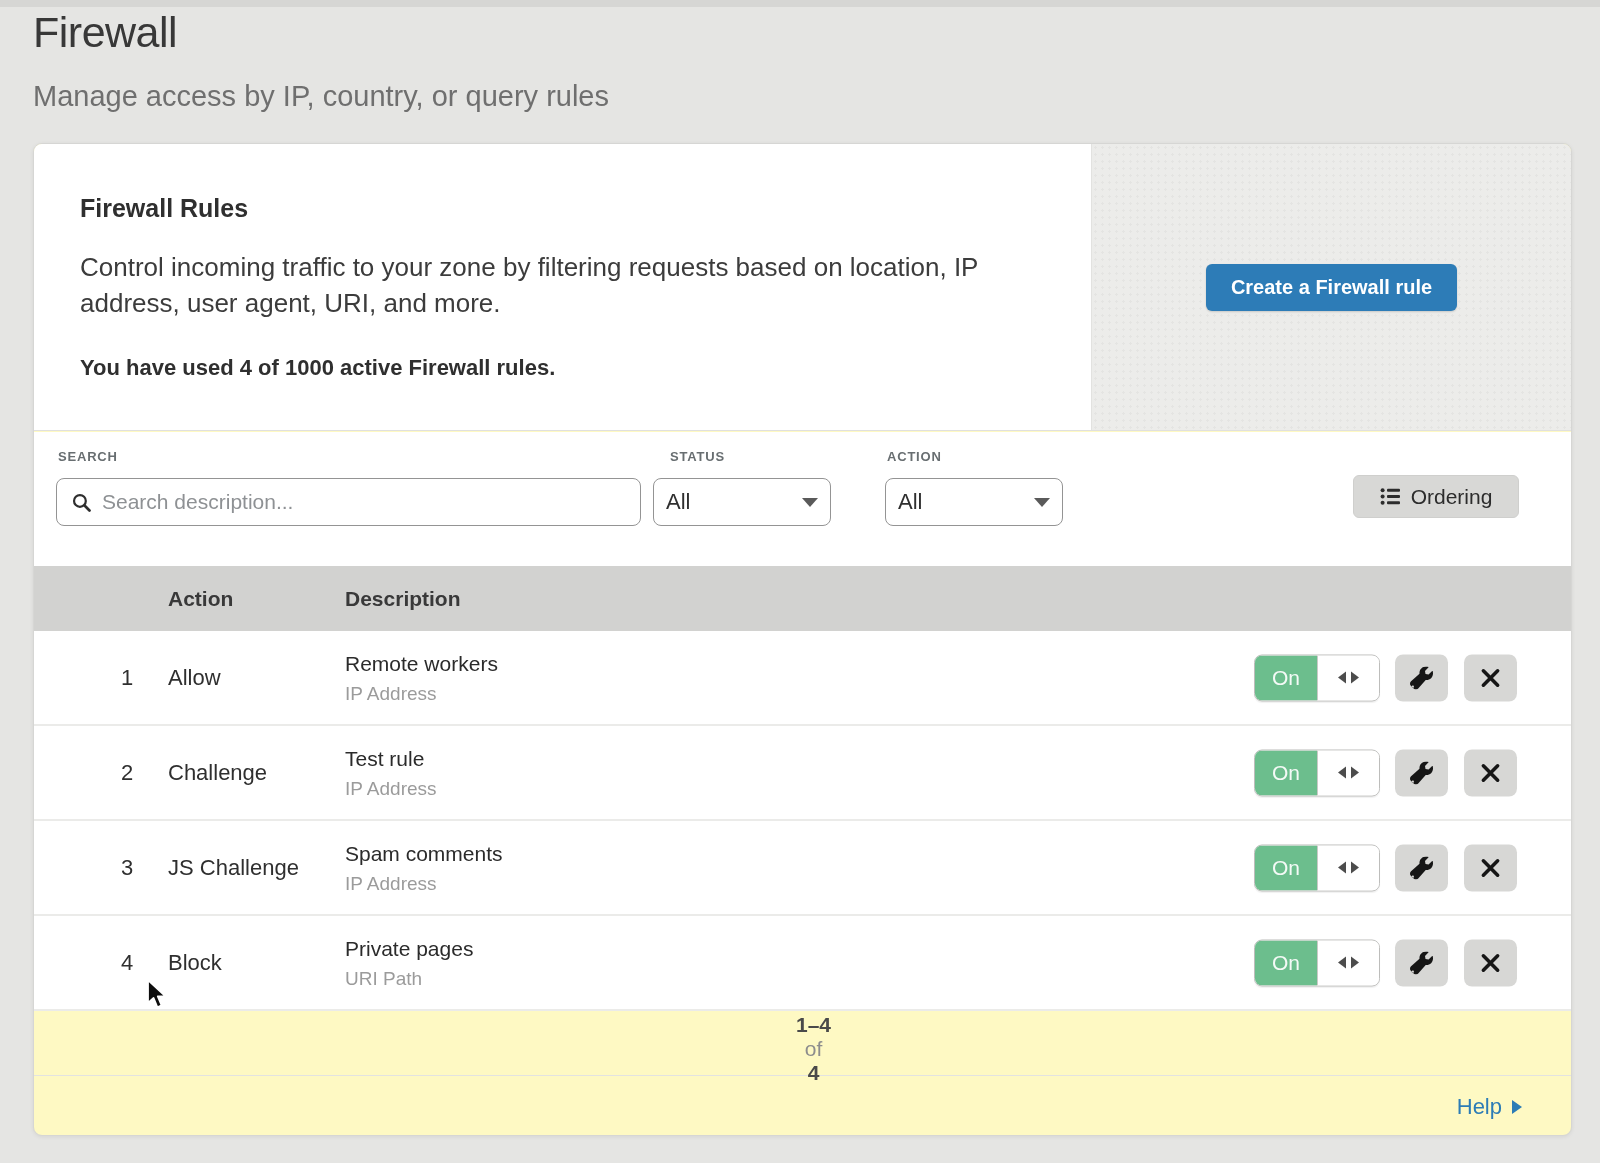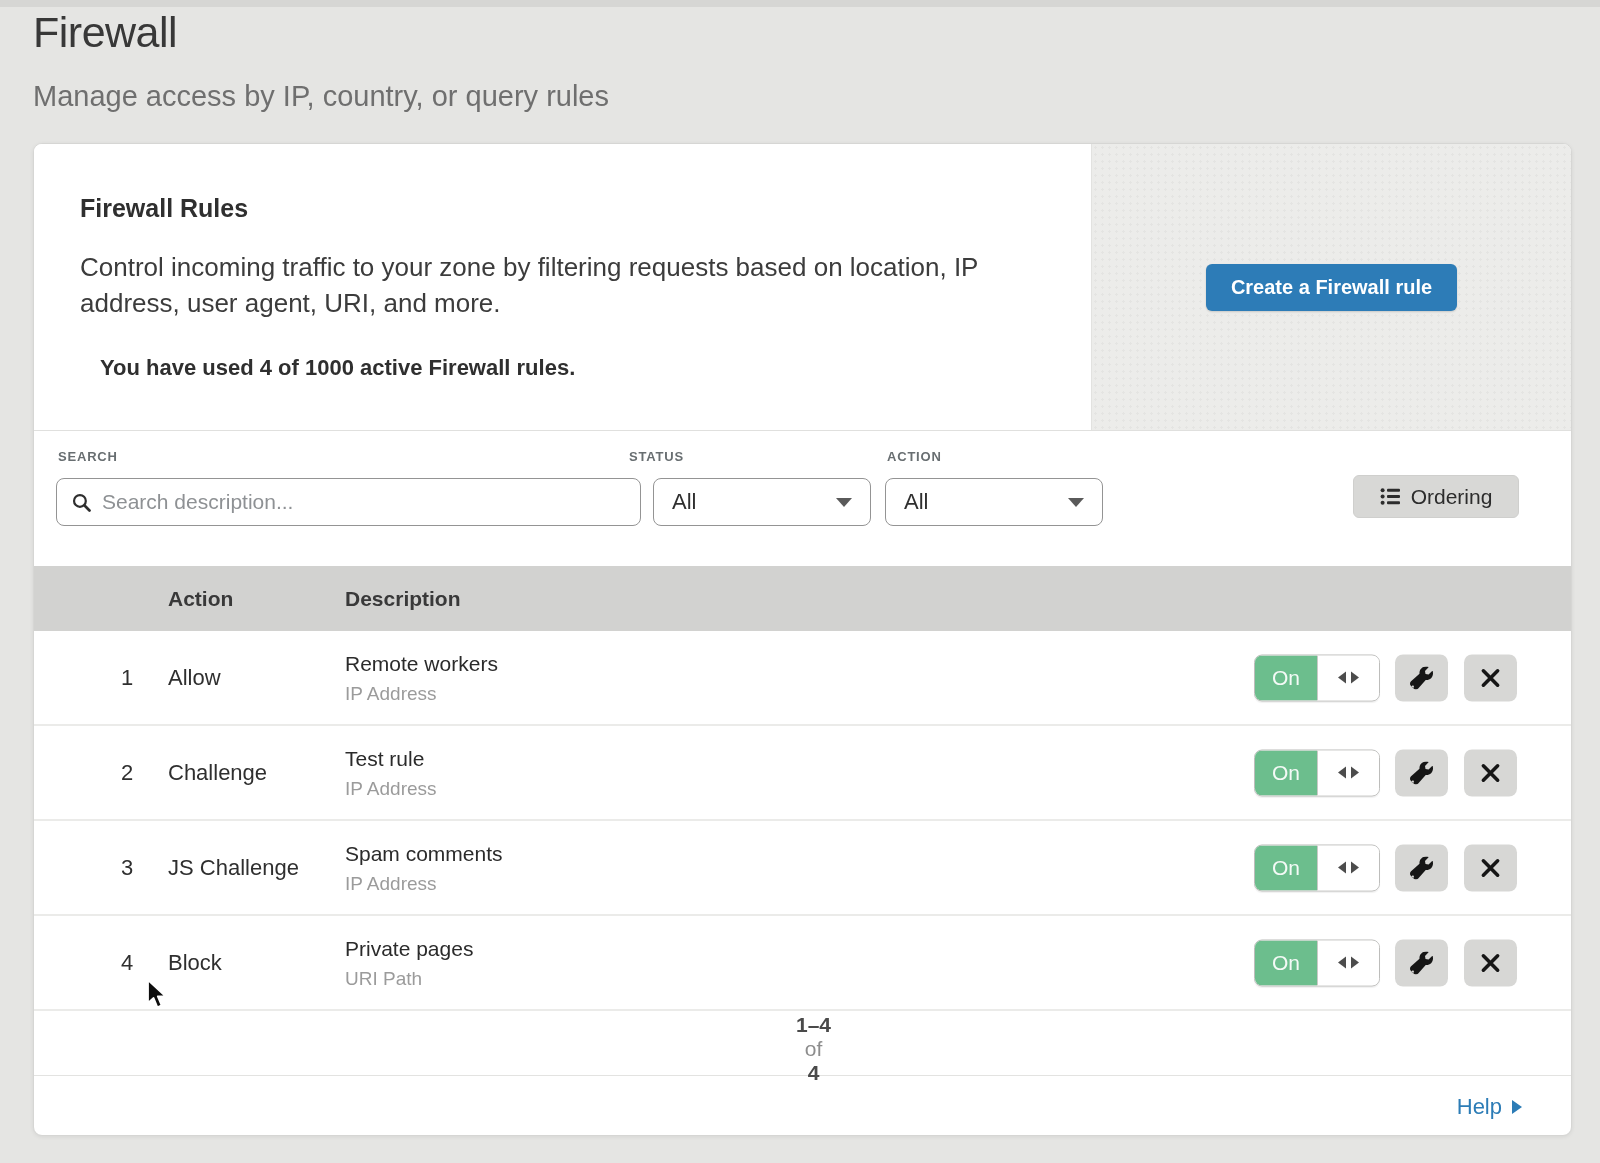--- a/index.html
+++ b/index.html
@@ -11,38 +11,38 @@
     overflow:hidden;
     color:#333;
   }
   .top-strip { position:absolute; top:0; left:0; width:1600px; height:7px; background:#d6d6d4; }
 
   .page-title { position:absolute; left:33px; top:8px; font-size:43px; font-weight:500; color:#383838; letter-spacing:-0.5px; }
   .page-subtitle { position:absolute; left:33px; top:80px; font-size:29px; font-weight:400; color:#6f6f6f; }
 
   .card {
     position:absolute; left:33px; top:143px; width:1539px; height:993px;
-    background:#ffffff; border:1px solid #d6d6d4; border-radius:9px;
+    background:#fef9c3; border:1px solid #d6d6d4; border-radius:9px;
     box-shadow:0 1px 4px rgba(0,0,0,0.07);
     overflow:hidden;
   }
 
   
   .panel { position:absolute; left:0; top:0; width:100%; height:287px; border-bottom:1px solid #e0e0de; display:flex; }
   .panel-left { width:1057px; background:#ffffff; padding:50px 60px 0 46px; }
   .panel-right {
     flex:1; background-color:#ececea;
     background-image:radial-gradient(rgba(0,0,0,0.035) 1.2px, transparent 1.2px);
     background-size:7px 7px;
     border-left:1px solid #e2e2e0;
     display:flex; align-items:center; justify-content:center;
   }
   .panel-title { font-size:25px; font-weight:700; color:#2f2f2f; margin-bottom:26px; }
   .panel-desc { font-size:26px; color:#3c3c3c; line-height:36px; max-width:950px; }
-  .panel-note { margin-top:34px; font-size:22px; font-weight:700; color:#2f2f2f;margin-left:20px; }
+  .panel-note { margin-top:34px; font-size:22px; font-weight:700; color:#2f2f2f; }
   .create-btn {
     background:#2d7cb7; color:#ffffff; border:none; border-radius:6px;
     font-family:"Liberation Sans", sans-serif;
     font-size:20px; font-weight:700; padding:12px 25px; cursor:pointer;
     box-shadow:0 1px 2px rgba(0,0,0,0.15);
   }
 
   
   .filters { position:absolute; left:0; top:288px; width:100%; height:134px; background:#ffffff; }
   .filter-label { position:absolute; top:17px; font-size:13px; font-weight:700; letter-spacing:0.8px; color:#686e71; }
@@ -50,24 +50,24 @@
     position:absolute; left:22px; top:46px; width:585px; height:48px;
     border:1.5px solid #949494; border-radius:8px; background:#fff;
     display:flex; align-items:center; padding:0 14px; gap:10px;
   }
   .search-box input {
     border:none; outline:none; flex:1; font-family:"Liberation Sans", sans-serif;
     font-size:21px; color:#333; background:transparent;
   }
   .search-box input::placeholder { color:#8e9194; }
   .select-box {
-    position:absolute; top:46px; width:218px; height:48px;
+    position:absolute; top:46px; width:178px; height:48px;
     border:1.5px solid #949494; border-radius:8px; background:#fff;
     display:flex; align-items:center; justify-content:space-between;
-    padding:0 18px; font-size:22px; color:#2f2f2f; cursor:pointer;
+    padding:0 12px; font-size:22px; color:#2f2f2f; cursor:pointer;
   }
   .caret-down { width:0; height:0; border-left:8px solid transparent; border-right:8px solid transparent; border-top:9px solid #5a5a5a; }
   .ordering-btn {
     position:absolute; left:1319px; top:43px; width:166px; height:43px;
     background:#d8d8d6; border:1px solid #cfcfcd; border-radius:6px;
     display:flex; align-items:center; justify-content:center; gap:10px;
     font-family:"Liberation Sans", sans-serif;
     font-size:21px; color:#2c2c2c; cursor:pointer;
   }
 
@@ -153,21 +153,21 @@
     <div class="search-box">
       <span style="display:flex;">
         <svg width="21" height="21" viewBox="0 0 20 20">
             <circle cx="8.5" cy="8.5" r="5.6" fill="none" stroke="#2e2e2e" stroke-width="2.1"></circle>
             <line x1="12.9" y1="12.9" x2="17.6" y2="17.6" stroke="#2e2e2e" stroke-width="2.6" stroke-linecap="round"></line>
           </svg>
       </span>
       <input type="text" placeholder="Search description..." style="">
     </div>
 
-    <div class="filter-label" style="left:595px;">STATUS</div>
+    <div class="filter-label" style="left:636px;">STATUS</div>
     <div class="select-box" style="left:619px;">
       <span>All</span>
       <span class="caret-down"></span>
     </div>
 
     <div class="filter-label" style="left:853px;">ACTION</div>
     <div class="select-box" style="left:851px;">
       <span>All</span>
       <span class="caret-down"></span>
     </div>

